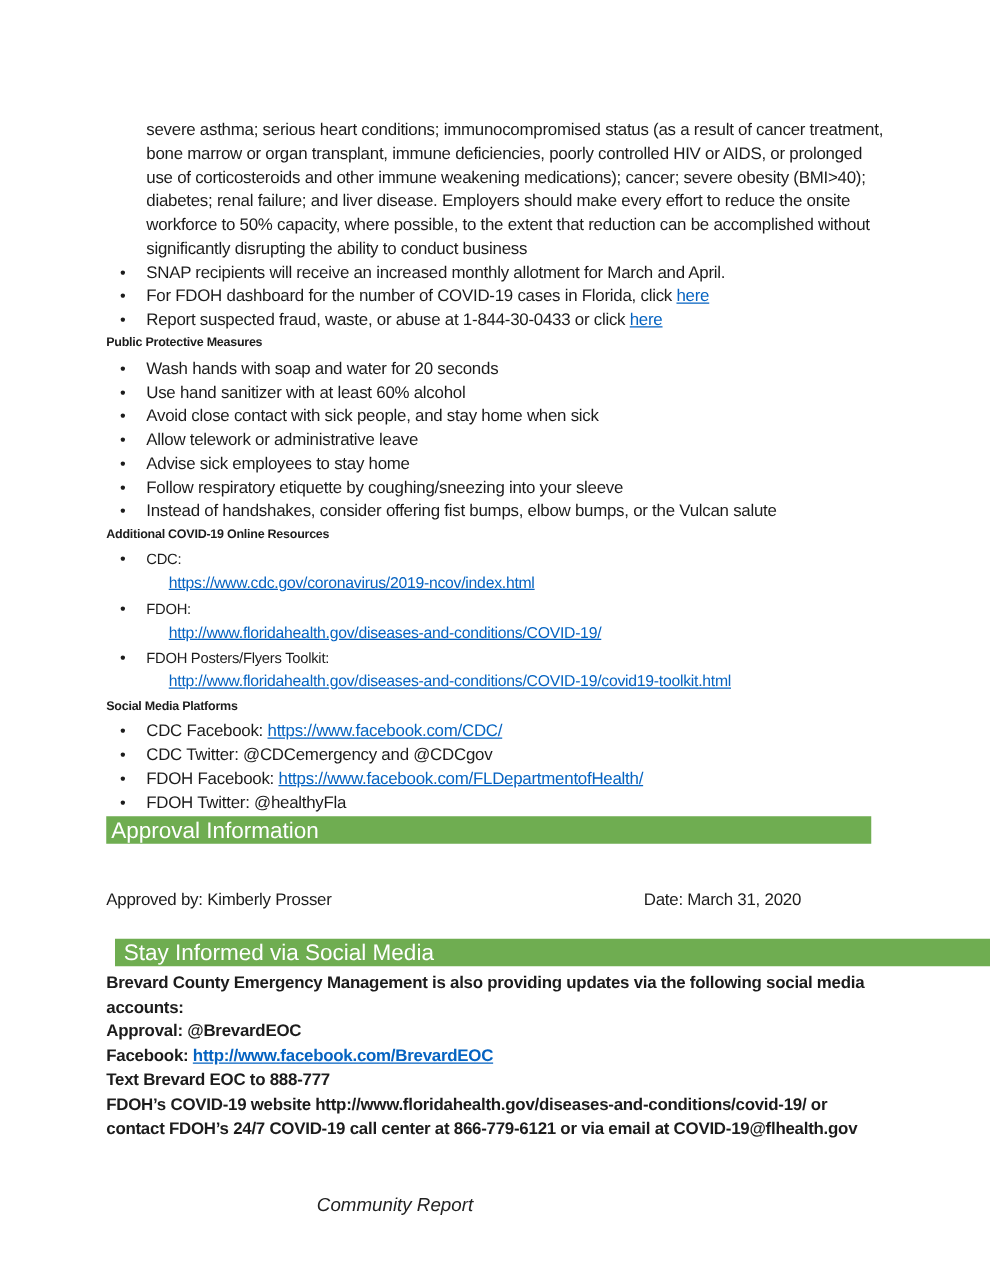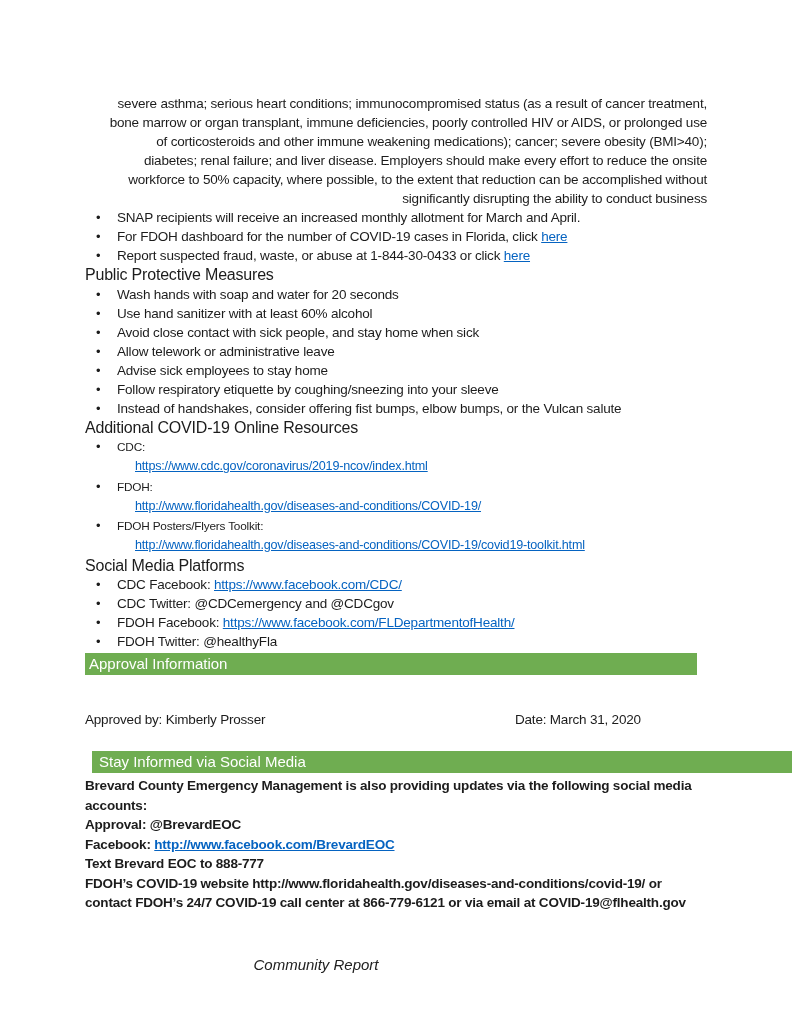--- a/index.html
+++ b/index.html
@@ -5,41 +5,41 @@
 <style>
   * { margin:0; padding:0; box-sizing:border-box; }
   html, body { width:792px; height:1024px; background:#ffffff; overflow:hidden; }
   body { font-family:"Liberation Sans", sans-serif; color:#1c1c1c; position:relative; }
 
   .content {
     position:absolute; left:85px; top:94px; width:622px;
     font-size:13.5px; line-height:19px; letter-spacing:-0.2px;
   }
 
-  .cont-para { margin-left:16px;text-align:right; }
+  .cont-para { margin-left:32px; }
 
   ul.doc-list { list-style:none; }
   ul.doc-list > li { position:relative; padding-left:32px; line-height:19px; }
   ul.doc-list > li::before {
     content:"\2022";
     position:absolute; left:11px; top:0;
     font-size:13px; color:#1c1c1c;
   }
 
-  h3.doc-heading { font-size:16px; font-weight:normal; line-height:19.5px; letter-spacing:-0.2px; }
+  h3.doc-heading { font-size:10px; font-weight:bold; line-height:19.5px; letter-spacing:-0.2px; }
 
   .res-label { font-size:11.8px; }
   .res-url-line { margin-left:18px; line-height:19.5px; font-size:12.6px; }
 
   a.doc-link { color:#0563C1; text-decoration:underline; cursor:pointer; }
 
   .green-bar {
     margin-top:2px; width:612px; height:22px;
     background:#6FAD51; color:#ffffff;
-    font-size:15px; line-height:22px; padding-left:4px;
+    font-size:18px; line-height:22px; padding-left:4px;
     letter-spacing:0; overflow:hidden;
   }
   .green-bar.indent { margin-left:7px; width:724px; padding-left:7px; margin-top:21px; }
 
   .approval-row { position:relative; margin-top:35px; height:20px; line-height:20px; }
   .approval-date { position:absolute; left:430px; top:0; }
 
   .stay-block { margin-top:3px;font-weight:bold; }
   .stay-block p, .stay-block div { line-height:19.5px; }
 

